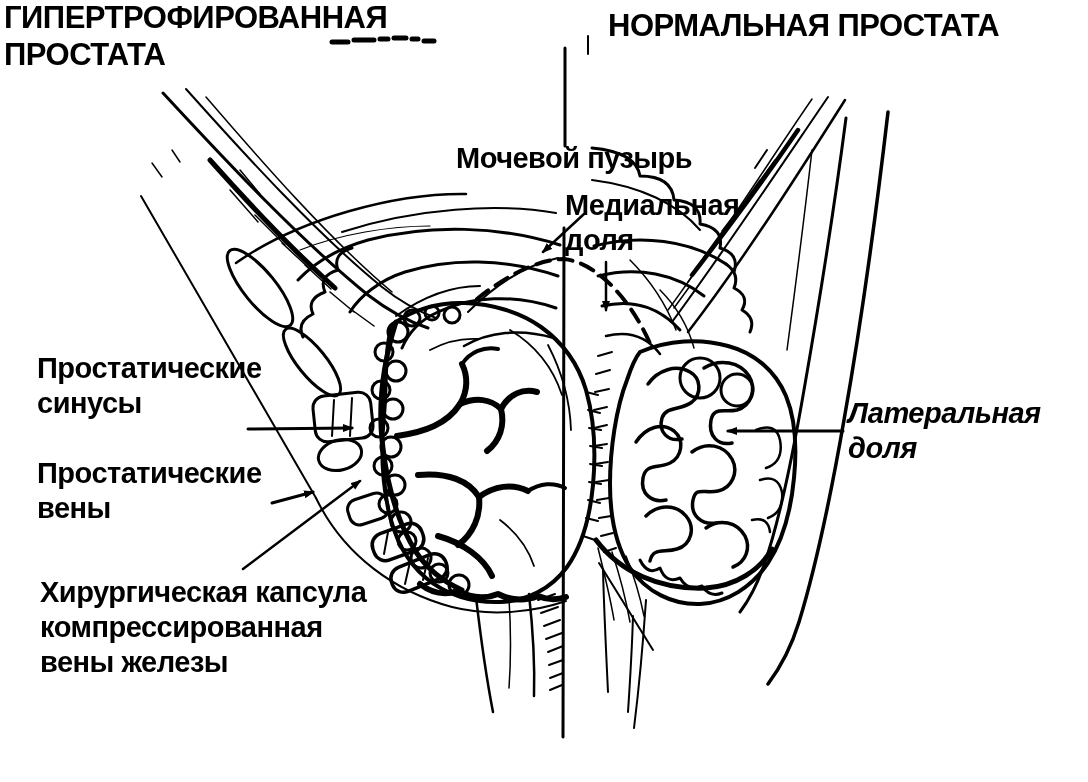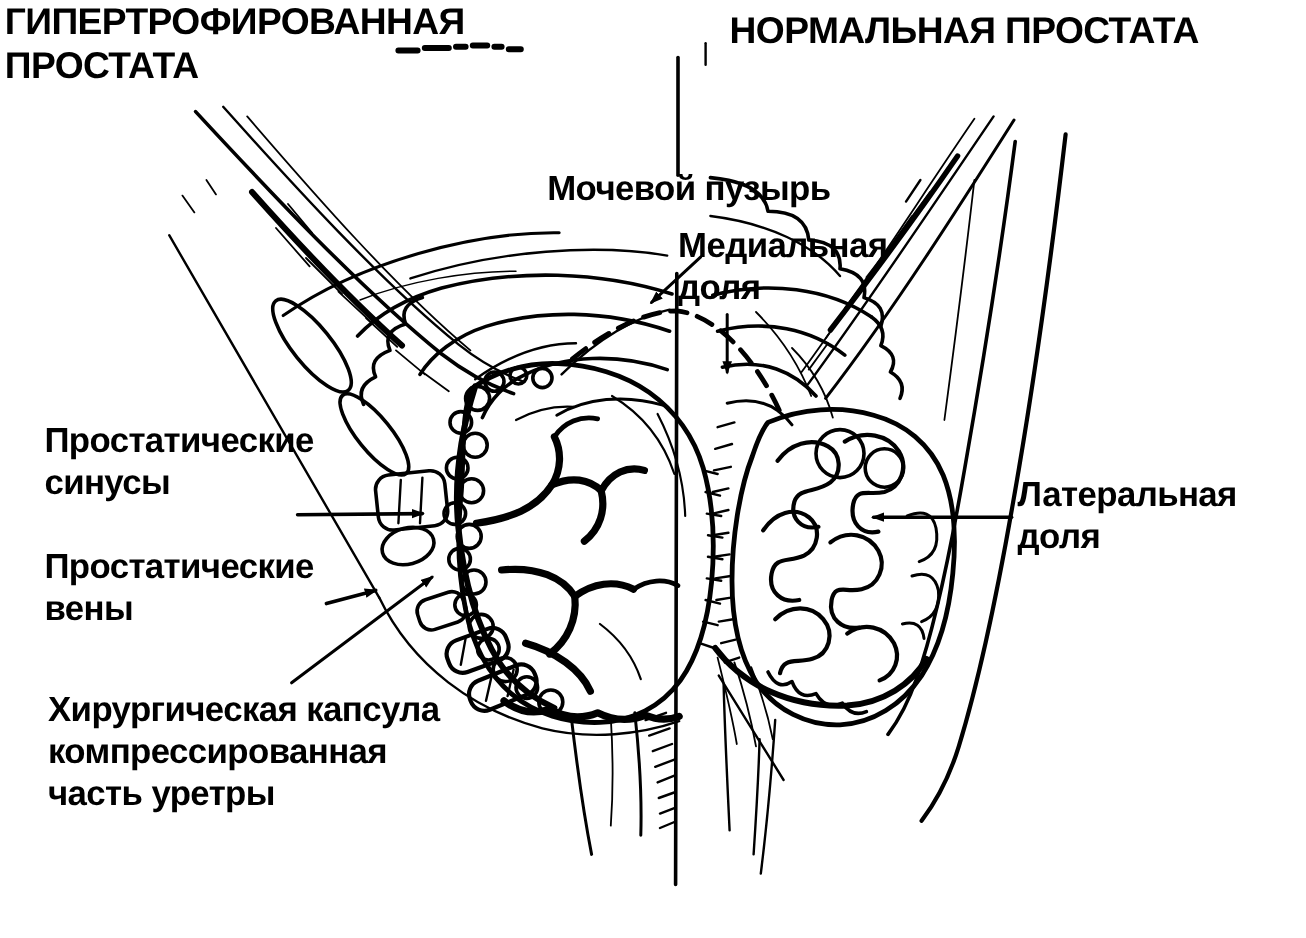--- a/index.html
+++ b/index.html
@@ -203,19 +203,19 @@
 доля</div>
 
   <div class="lbl anno" style="left:37px;top:351px;">Простатические
 синусы</div>
 
   <div class="lbl anno" style="left:37px;top:456px;">Простатические
 вены</div>
 
   <div class="lbl anno" style="left:40px;top:575px;">Хирургическая капсула
 компрессированная
-часть уретры</div>
-
-  <div class="lbl anno" style="left:848px;top:396px;">Латеральная
+вены железы</div>
+
+  <div class="lbl anno" style="left:848px;top:396px;font-style:italic;">Латеральная
 доля</div>
 
 
 </div>
 
 </body></html>

